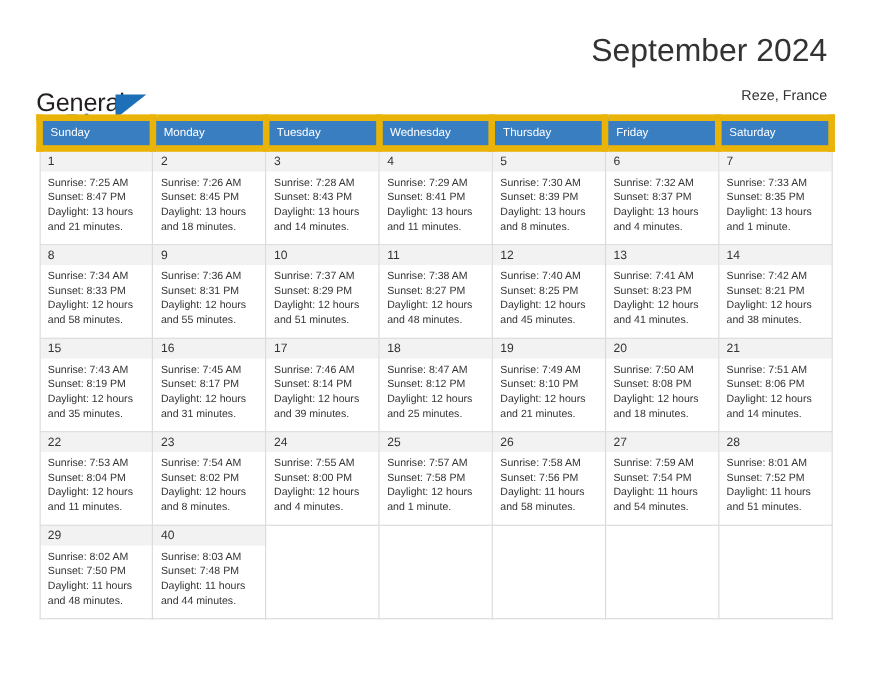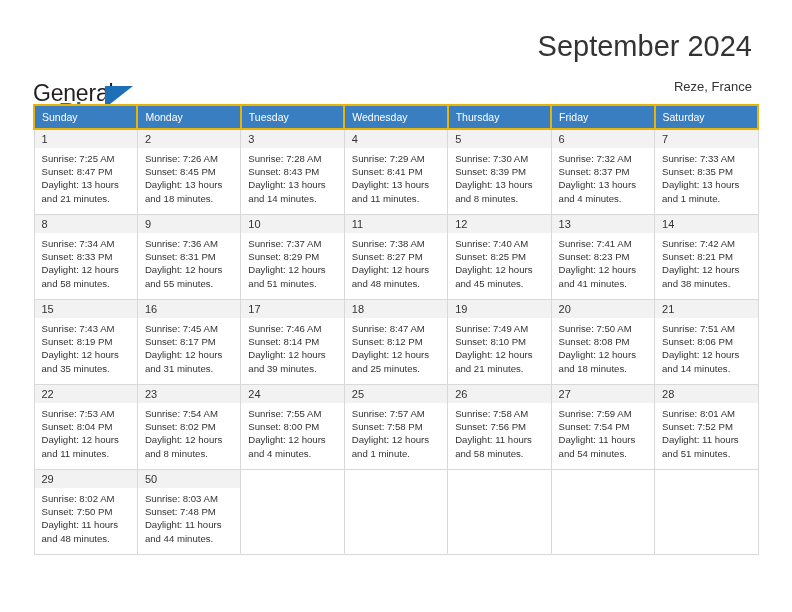--- a/index.html
+++ b/index.html
@@ -93,21 +93,21 @@
     table-layout: fixed;
   }
   .calendar th {
     background: #3a7ec2;
     color: #ffffff;
     font-size: 10.5px;
     font-weight: normal;
     text-align: left;
     padding: 5px 0 5px 7px;
     height: 11px;
-    border: 2px solid #eab308;
+    border: 6px solid #eab308;
   }
   .calendar td {
     vertical-align: top;
     border: 1px solid #d9d9d9;
     padding: 0;
     height: 84px;
     background: #ffffff;
   }
   .daynum {
     display: block;
@@ -427,21 +427,21 @@
         <td>
             <span class="daynum">29</span>
             <div class="lines">
               <div>Sunrise: 8:02 AM</div>
               <div>Sunset: 7:50 PM</div>
               <div>Daylight: 11 hours</div>
               <div>and 48 minutes.</div>
             </div>
           </td>
         <td>
-            <span class="daynum">50</span>
+            <span class="daynum">40</span>
             <div class="lines">
               <div>Sunrise: 8:03 AM</div>
               <div>Sunset: 7:48 PM</div>
               <div>Daylight: 11 hours</div>
               <div>and 44 minutes.</div>
             </div>
           </td>
         <td class="empty">
             <span class="daynum"></span>
             <div class="lines"></div>

